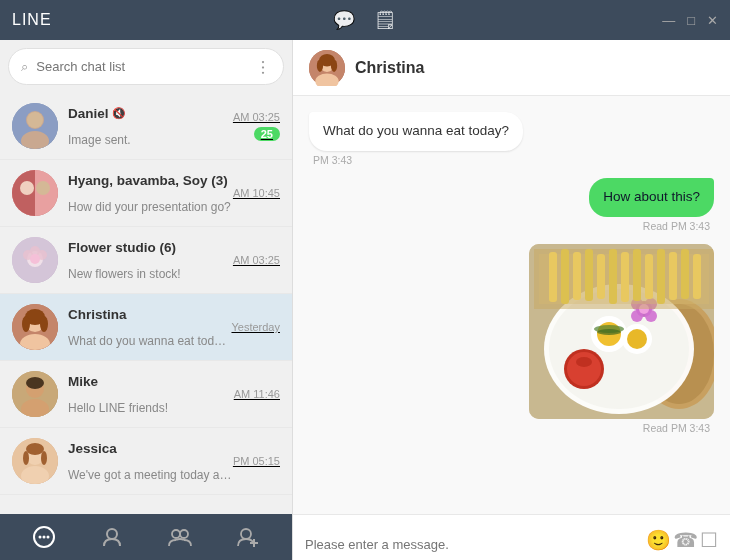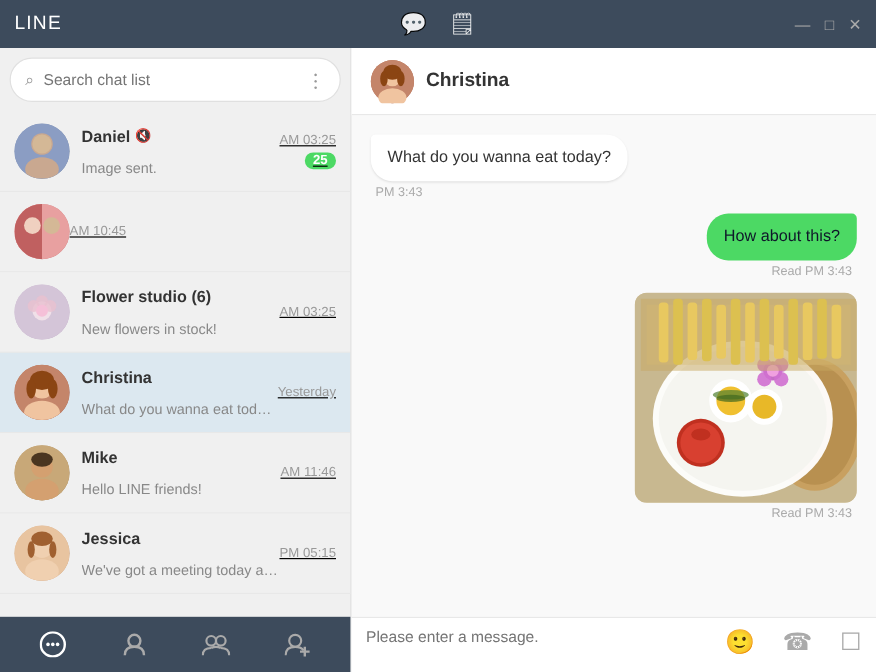--- a/index.html
+++ b/index.html
@@ -313,26 +313,26 @@
       font-size: 10.5px;
       color: #aaa;
       margin-top: 3px;
       padding: 0 4px;
       text-align: right;
     }
 
     
     .input-bar {
       display: flex;
-      align-items: flex-start;
+      align-items: flex-end;
       background: white;
       border-top: 1px solid #e8e8e8;
       padding: 8px 12px;
       height: 46px;
-      gap: 23px;
+      gap: 2px;
     }
     .message-input {
       flex: 1;
       border: none;
       outline: none;
       font-size: 13px;
       color: #999;
       background: transparent;
     }
     .input-icon {
@@ -398,20 +398,24 @@
       </div>
 
       <div class="chat-item">
         <div class="avatar avatar-hyang">
           <svg class="person-svg" viewBox="0 0 46 46">
             <rect width="46" height="46" fill="#e8a0a0"></rect>
             <rect width="23" height="46" fill="#c06060"></rect>
             <circle cx="15" cy="18" r="7" fill="#f0d0c0"></circle>
             <circle cx="31" cy="18" r="7" fill="#d4b896"></circle>
           </svg>
+        </div>
+        <div class="chat-info">
+          <div class="chat-name">Hyang, bavamba, Soy (3)</div>
+          <div class="chat-preview">How did your presentation go?</div>
         </div>
         <div class="chat-meta">
           <span class="chat-time">AM 10:45</span>
         </div>
       </div>
 
       <div class="chat-item">
         <div class="avatar avatar-flower">
           <svg class="person-svg" viewBox="0 0 46 46">
             <rect width="46" height="46" fill="#d4c5d8"></rect>

